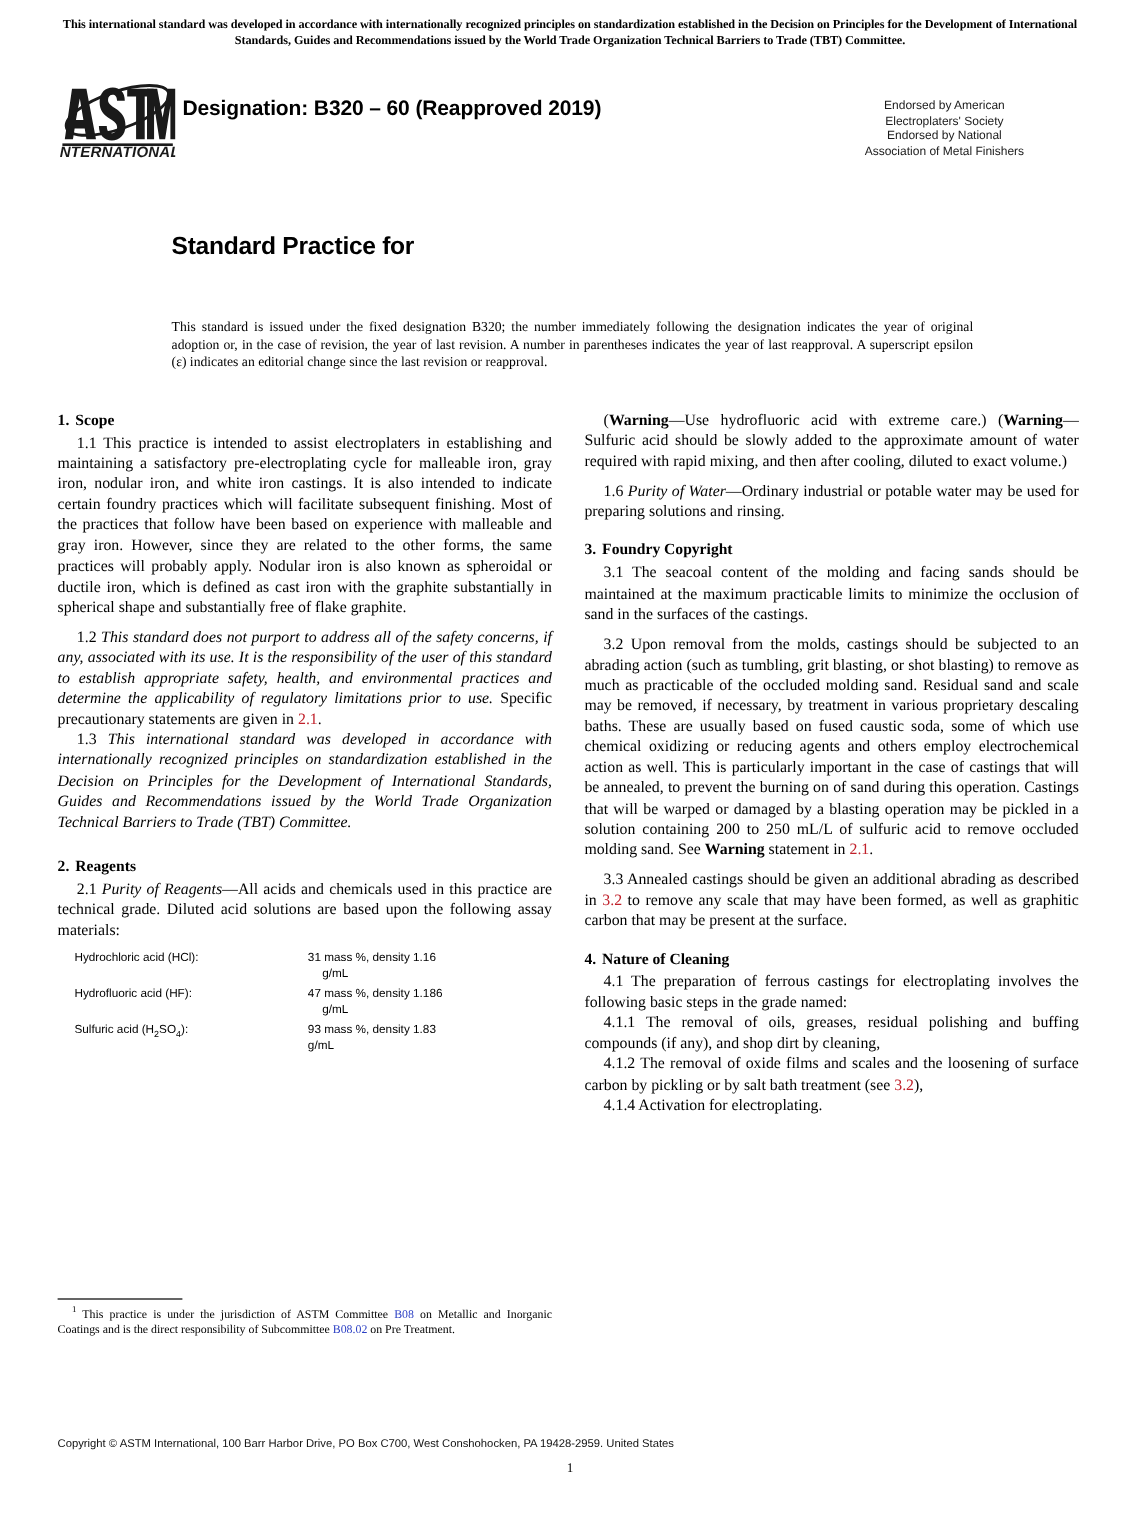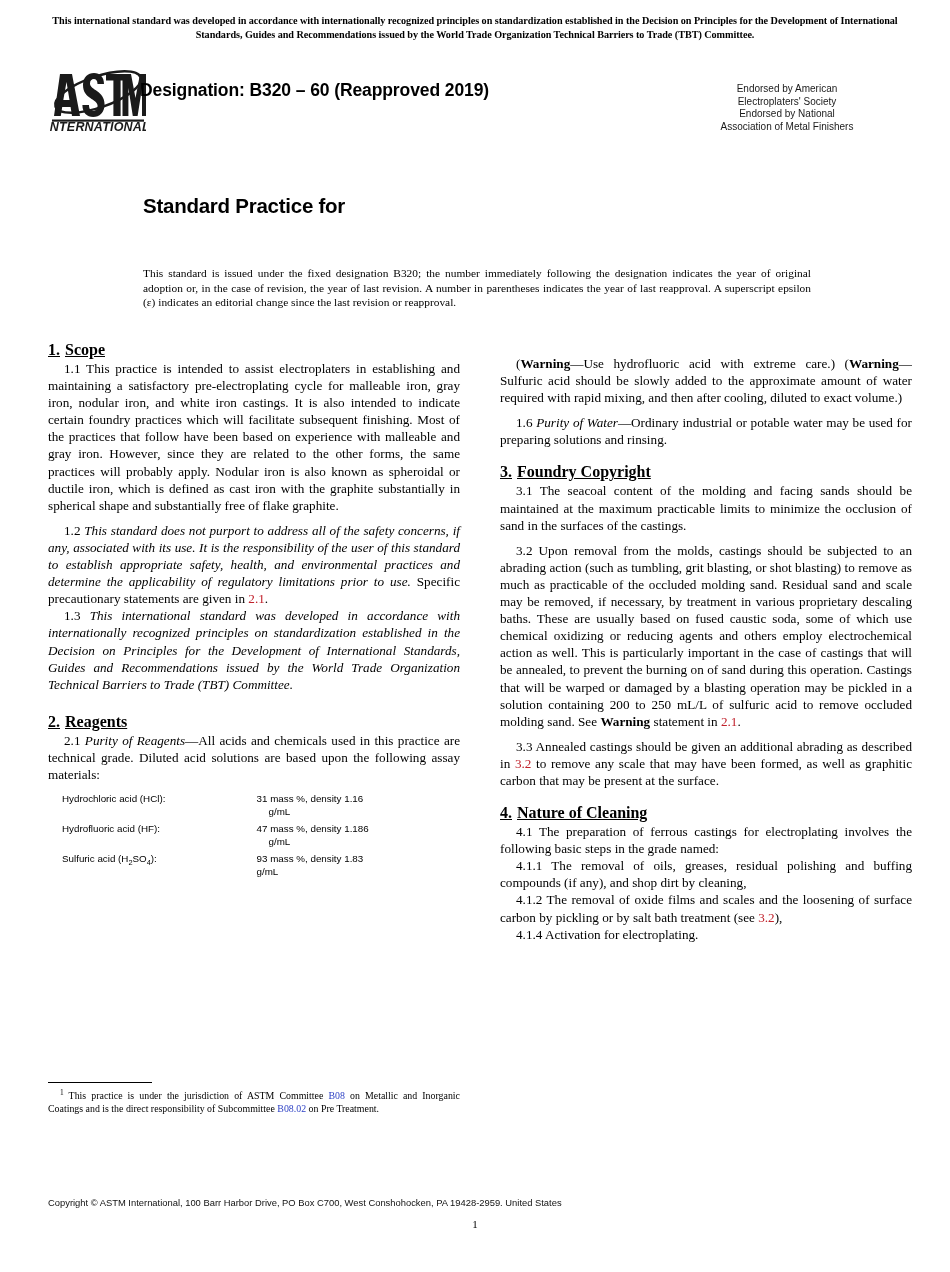--- a/index.html
+++ b/index.html
@@ -31,21 +31,21 @@
   
   .header { position: absolute; left: 0; top: 62px; width: 950px; height: 85px; }
 
   .logo-block {
     position: absolute; left: 50px; top: 4px;
     width: 96px; height: 68px;
   }
   .logo-block svg { display: block; }
 
   .designation {
-    position: absolute; left: 140px; top: 18px;
+    position: absolute; left: 152px; top: 18px;
     font-family: "Liberation Sans", sans-serif;
     font-weight: bold;
     font-size: 17.5px;
     letter-spacing: -0.1px;
     white-space: nowrap;
   }
 
   .endorsement {
     position: absolute; right: 48px; top: 21px;
     width: 230px;
@@ -72,28 +72,27 @@
     position: absolute; left: 143px; top: 266px; width: 668px;
     font-size: 11.4px;
     line-height: 14.6px;
     text-align: justify;
     text-justify: inter-word;
   }
 
   
   .col { position: absolute; top: 341px; width: 412px; }
   .col-left  { left: 48px; }
-  .col-right { left: 500px; margin-top: 14px; }
+  .col-right { left: 487px; }
 
   .sec-head {
     font-weight: bold;
-    font-size: 16px;
+    font-size: 13px;
     line-height: 17px;
     margin: 0 0 2px 0;
-    text-decoration: underline;
   }
   .sec-head .num { margin-right: 5px; }
 
   p.body {
     margin: 0;
     font-size: 13.2px;
     line-height: 17.1px;
     text-align: justify;
     text-justify: inter-word;
     text-indent: 16px;

